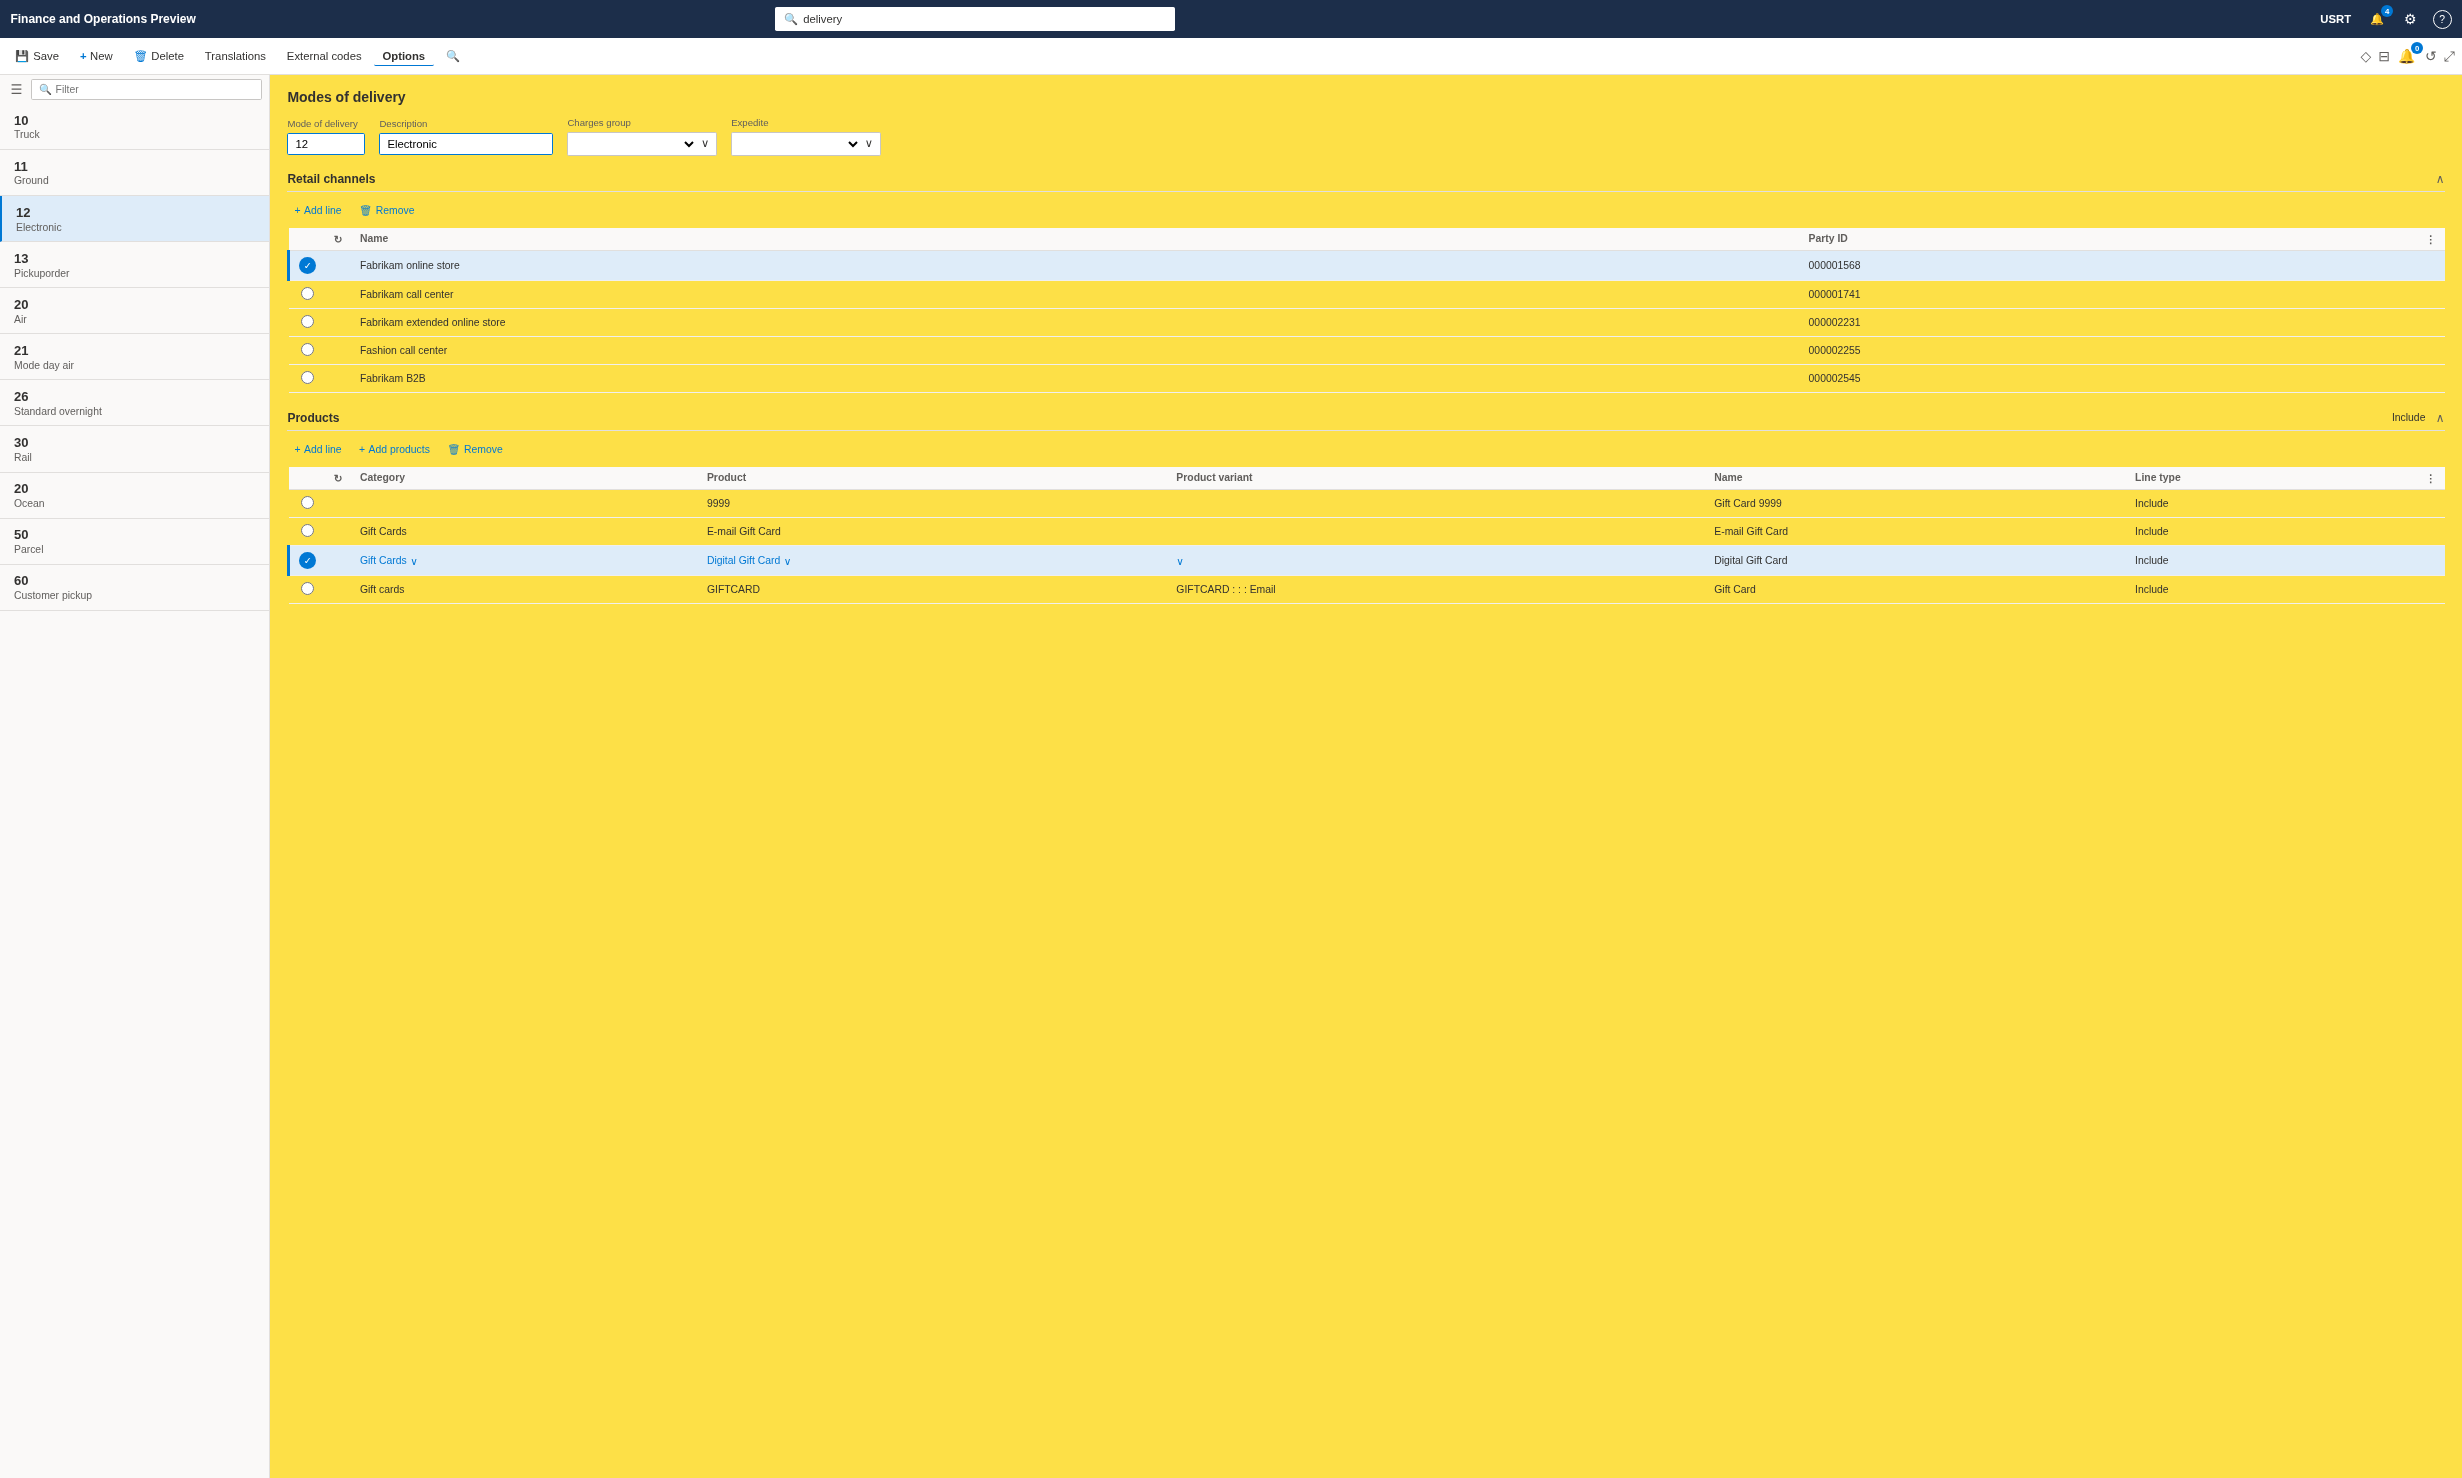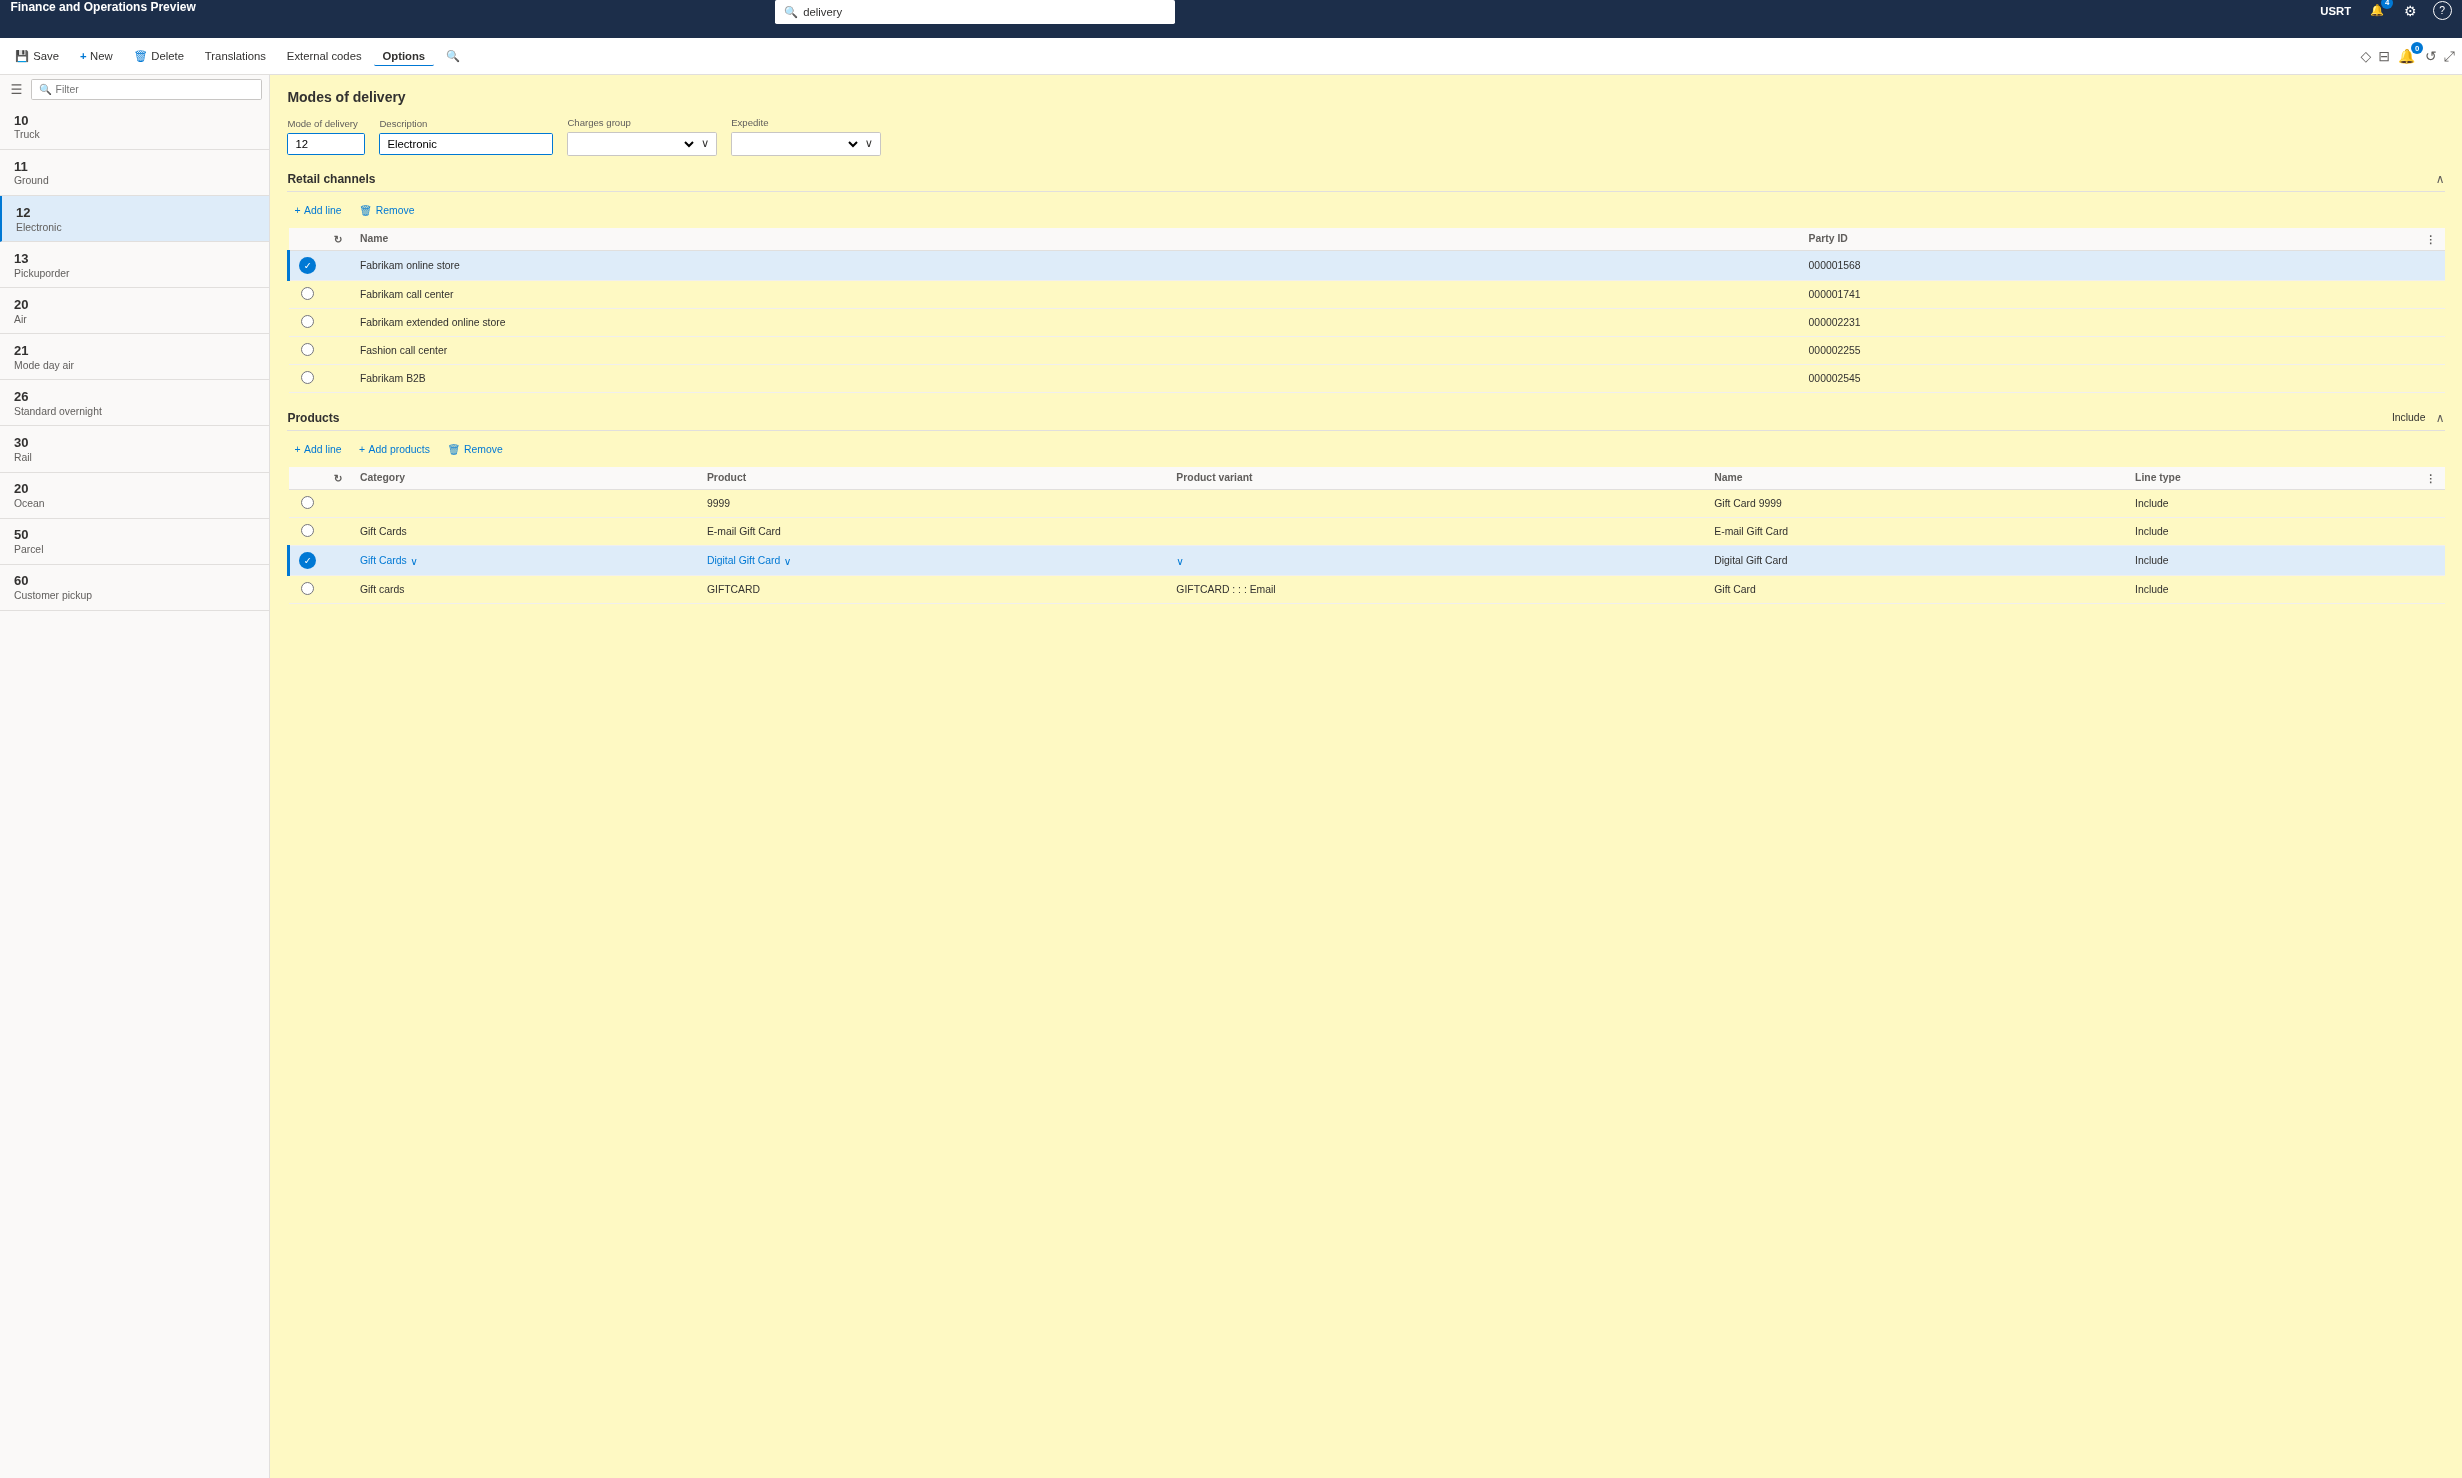--- a/index.html
+++ b/index.html
@@ -3,21 +3,21 @@
   <meta charset="utf-8">
   <style>
     * { box-sizing: border-box; margin: 0; padding: 0; }
     body { font-family: 'Segoe UI', Arial, sans-serif; font-size: 11.3px; background: #f3f2f1; color: #323130; overflow: hidden; height: 100vh; }
 
     
     .top-bar {
       background: #1c2e4a;
       color: #fff;
       display: flex;
-      align-items: flex-start;
+      align-items: center;
       height: 38px;
       padding: 0 10.4px;
       gap: 14px;
     }
     .top-bar-title { font-size: 12px; font-weight: 600; color: #fff; flex-shrink: 0; }
     .top-bar-search {
       flex: 1;
       max-width: 400px;
       margin: 0 auto;
       background: #fff;
@@ -111,21 +111,21 @@
       border-bottom: 0.9px solid #e1dfdd;
       cursor: pointer;
     }
     .sidebar-item.selected { background: #deecf9; border-left: 2.6px solid #0078d4; }
     .sidebar-item-number { font-size: 13px; font-weight: 600; color: #323130; }
     .sidebar-item-name { font-size: 10.4px; color: #605e5c; margin-top: 1.7px; }
 
     
     .content-area {
       flex: 1;
-      background: #fef9c3;
+      background: #fde047;
       overflow-y: auto;
       padding: 14px 17.4px;
     }
     .content-title { font-size: 14px; font-weight: 600; color: #323130; margin-bottom: 12px; }
 
     
     .form-row {
       display: flex;
       gap: 14px;
       margin-bottom: 15.7px;

